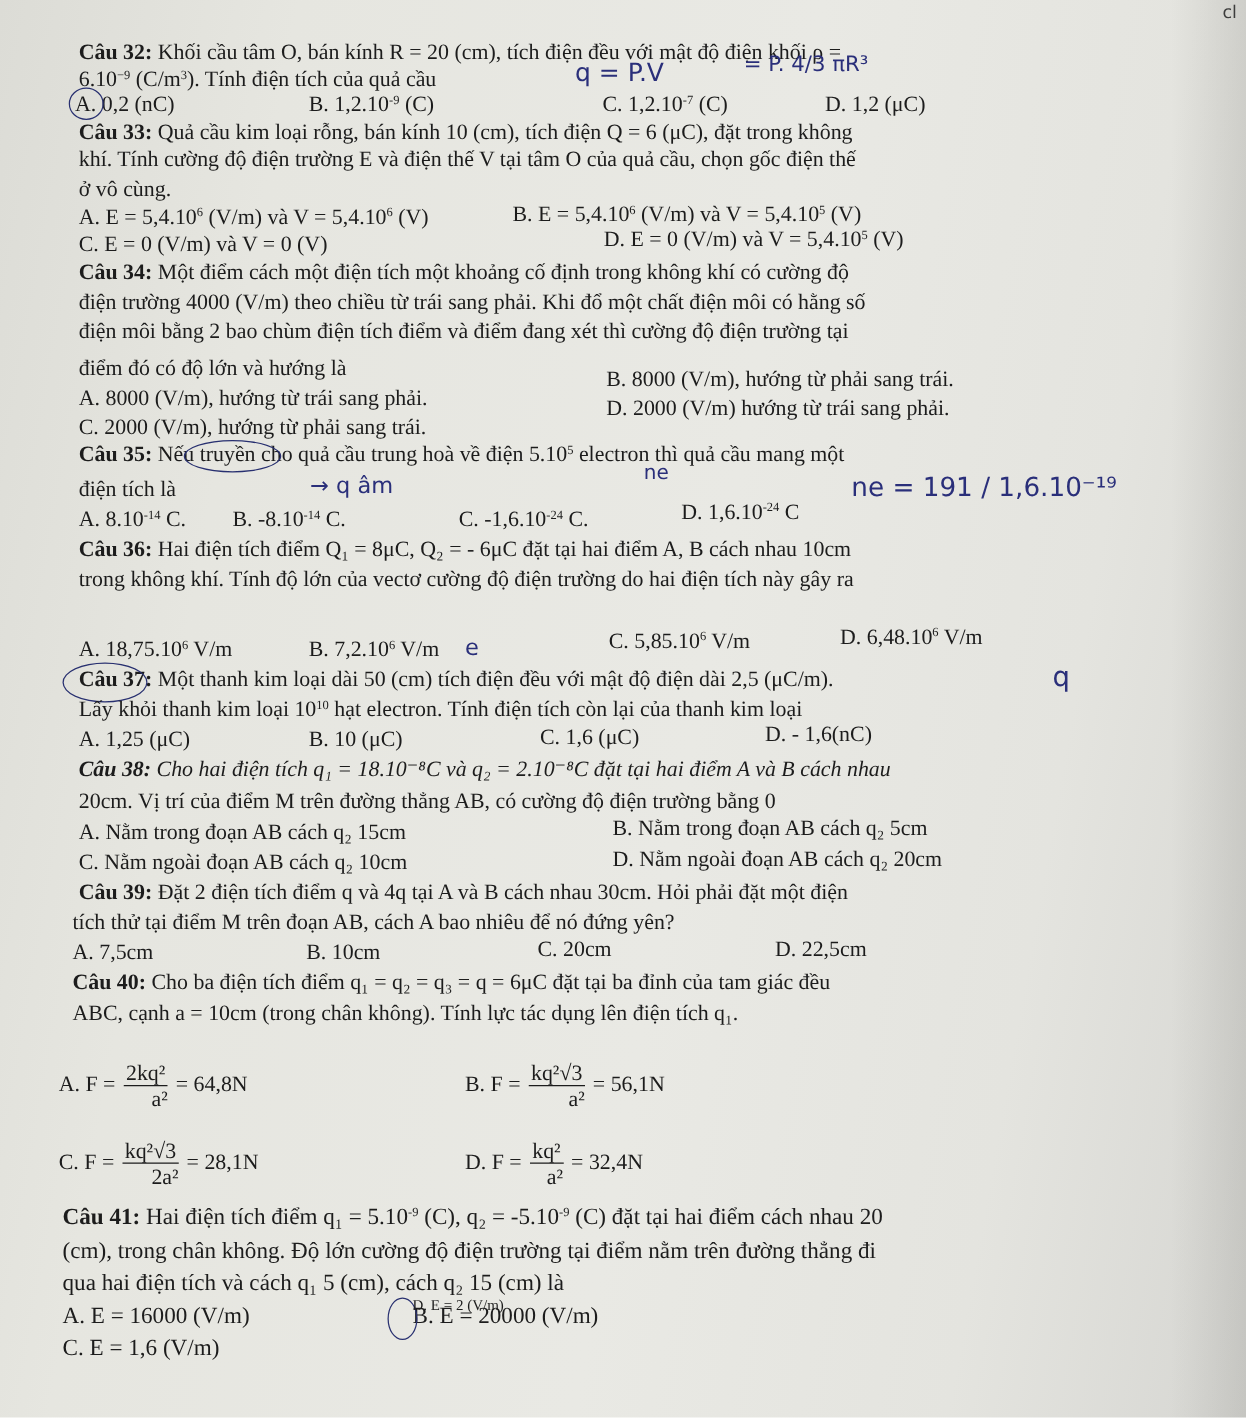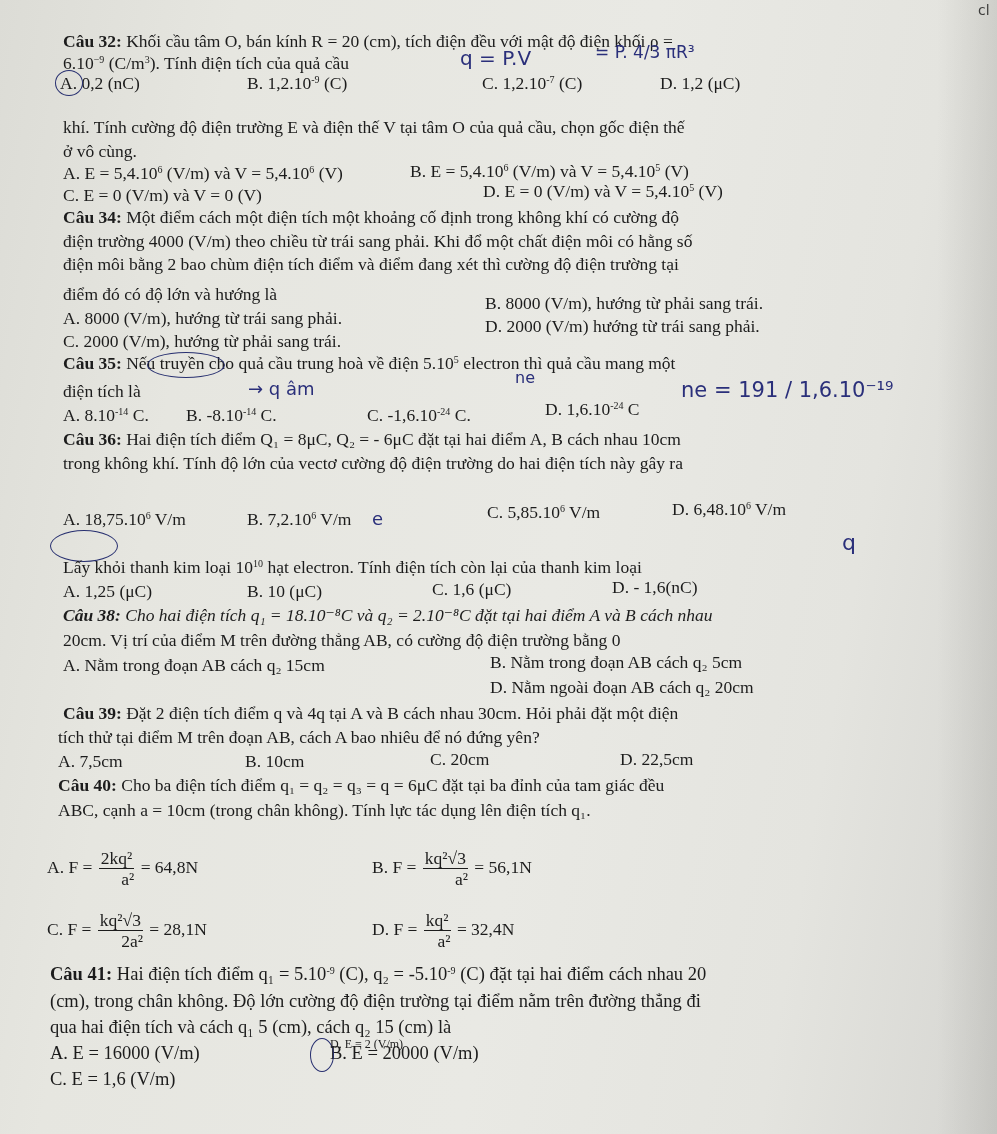--- a/index.html
+++ b/index.html
@@ -28,20 +28,21 @@
 <div class="page">
 
   <div class="line" style="left:63px;top:30px;"><span class="b">Câu 32:</span><span> Khối cầu tâm O, bán kính R = 20 (cm), tích điện đều với mật độ điện khối ρ =</span></div>
   <div class="line" style="left:63px;top:52px;"><span>6.10</span><sup>−9</sup><span> (C/m</span><sup>3</sup><span>). Tính điện tích của quả cầu</span></div>
   <div class="line" style="left:60px;top:72px;">A. 0,2 (nC)</div>
   <div class="line" style="left:247px;top:72px;"><span>B. 1,2.10</span><sup>-9</sup><span> (C)</span></div>
   <div class="line" style="left:482px;top:72px;"><span>C. 1,2.10</span><sup>-7</sup><span> (C)</span></div>
   <div class="line" style="left:660px;top:72px;">D. 1,2 (μC)</div>
   <div class="circle" style="left:55px;top:70px;width:26px;height:24px;"></div>
 
+  <div class="line" style="left:63px;top:94px;"><span class="b">Câu 33:</span><span> Quả cầu kim loại rỗng, bán kính 10 (cm), tích điện Q = 6 (μC), đặt trong không</span></div>
   <div class="line" style="left:63px;top:116px;">khí. Tính cường độ điện trường E và điện thế V tại tâm O của quả cầu, chọn gốc điện thế</div>
   <div class="line" style="left:63px;top:140px;">ở vô cùng.</div>
   <div class="line" style="left:63px;top:162px;"><span>A. E = 5,4.10</span><sup>6</sup><span> (V/m) và V = 5,4.10</span><sup>6</sup><span> (V)</span></div>
   <div class="line" style="left:410px;top:160px;"><span>B. E = 5,4.10</span><sup>6</sup><span> (V/m) và V = 5,4.10</span><sup>5</sup><span> (V)</span></div>
   <div class="line" style="left:63px;top:184px;">C. E = 0 (V/m) và V = 0 (V)</div>
   <div class="line" style="left:483px;top:180px;"><span>D. E = 0 (V/m) và V = 5,4.10</span><sup>5</sup><span> (V)</span></div>
 
   <div class="line" style="left:63px;top:206px;"><span class="b">Câu 34:</span><span> Một điểm cách một điện tích một khoảng cố định trong không khí có cường độ</span></div>
   <div class="line" style="left:63px;top:230px;">điện trường 4000 (V/m) theo chiều từ trái sang phải. Khi đổ một chất điện môi có hằng số</div>
   <div class="line" style="left:63px;top:253px;">điện môi bằng 2 bao chùm điện tích điểm và điểm đang xét thì cường độ điện trường tại</div>
@@ -59,31 +60,33 @@
   <div class="line" style="left:367px;top:404px;"><span>C. -1,6.10</span><sup>-24</sup><span> C.</span></div>
   <div class="line" style="left:545px;top:398px;font-family:Liberation Serif, serif;"><span>D. 1,6.10</span><sup>-24</sup><span> C</span></div>
 
   <div class="line" style="left:63px;top:428px;"><span class="b">Câu 36:</span><span> Hai điện tích điểm Q₁ = 8μC, Q₂ = - 6μC đặt tại hai điểm A, B cách nhau 10cm</span></div>
   <div class="line" style="left:63px;top:452px;">trong không khí. Tính độ lớn của vectơ cường độ điện trường do hai điện tích này gây ra</div>
   <div class="line" style="left:63px;top:508px;"><span>A. 18,75.10</span><sup>6</sup><span> V/m</span></div>
   <div class="line" style="left:247px;top:508px;"><span>B. 7,2.10</span><sup>6</sup><span> V/m</span></div>
   <div class="line" style="left:487px;top:501px;"><span>C. 5,85.10</span><sup>6</sup><span> V/m</span></div>
   <div class="line" style="left:672px;top:498px;"><span>D. 6,48.10</span><sup>6</sup><span> V/m</span></div>
 
+  <div class="line" style="left:63px;top:532px;"><span class="b">Câu 37:</span><span> Một thanh kim loại dài 50 (cm) tích điện đều với mật độ điện dài 2,5 (μC/m).</span></div>
   <div class="circle" style="left:50px;top:530px;width:66px;height:30px;"></div>
   <div class="line" style="left:63px;top:556px;"><span>Lấy khỏi thanh kim loại 10</span><sup>10</sup><span> hạt electron. Tính điện tích còn lại của thanh kim loại</span></div>
   <div class="line" style="left:63px;top:580px;">A. 1,25 (μC)</div>
   <div class="line" style="left:247px;top:580px;">B. 10 (μC)</div>
   <div class="line" style="left:432px;top:578px;">C. 1,6 (μC)</div>
   <div class="line" style="left:612px;top:576px;">D. - 1,6(nC)</div>
 
   <div class="line" style="left:63px;top:604px;font-style:italic;"><span class="b">Câu 38:</span><span> Cho hai điện tích q₁ = 18.10⁻⁸C và q₂ = 2.10⁻⁸C đặt tại hai điểm A và B cách nhau</span></div>
   <div class="line" style="left:63px;top:629px;">20cm. Vị trí của điểm M trên đường thẳng AB, có cường độ điện trường bằng 0</div>
   <div class="line" style="left:63px;top:654px;">A. Nằm trong đoạn AB cách q₂ 15cm</div>
   <div class="line" style="left:490px;top:651px;">B. Nằm trong đoạn AB cách q₂ 5cm</div>
+  <div class="line" style="left:63px;top:678px;">C. Nằm ngoài đoạn AB cách q₂ 10cm</div>
   <div class="line" style="left:490px;top:676px;">D. Nằm ngoài đoạn AB cách q₂ 20cm</div>
 
   <div class="line" style="left:63px;top:702px;"><span class="b">Câu 39:</span><span> Đặt 2 điện tích điểm q và 4q tại A và B cách nhau 30cm. Hỏi phải đặt một điện</span></div>
   <div class="line" style="left:58px;top:726px;">tích thử tại điểm M trên đoạn AB, cách A bao nhiêu để nó đứng yên?</div>
   <div class="line" style="left:58px;top:750px;">A. 7,5cm</div>
   <div class="line" style="left:245px;top:750px;">B. 10cm</div>
   <div class="line" style="left:430px;top:748px;">C. 20cm</div>
   <div class="line" style="left:620px;top:748px;">D. 22,5cm</div>
 
   <div class="line" style="left:58px;top:774px;"><span class="b">Câu 40:</span><span> Cho ba điện tích điểm q₁ = q₂ = q₃ = q = 6μC đặt tại ba đỉnh của tam giác đều</span></div>

